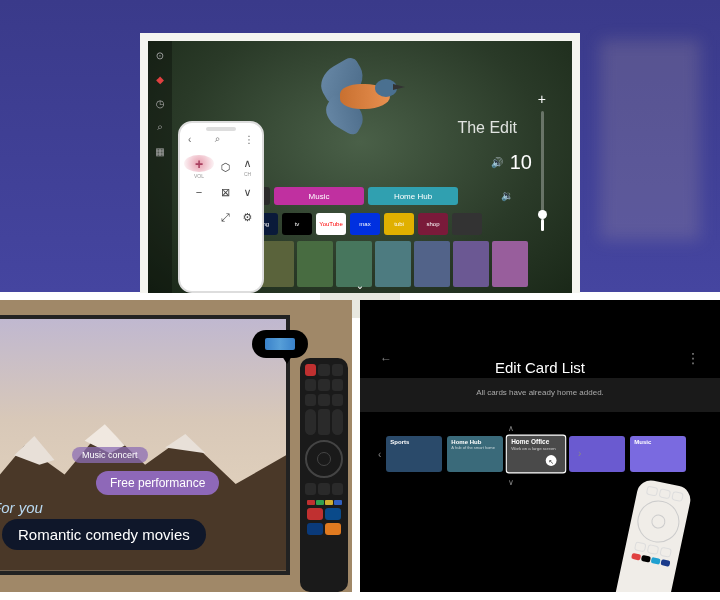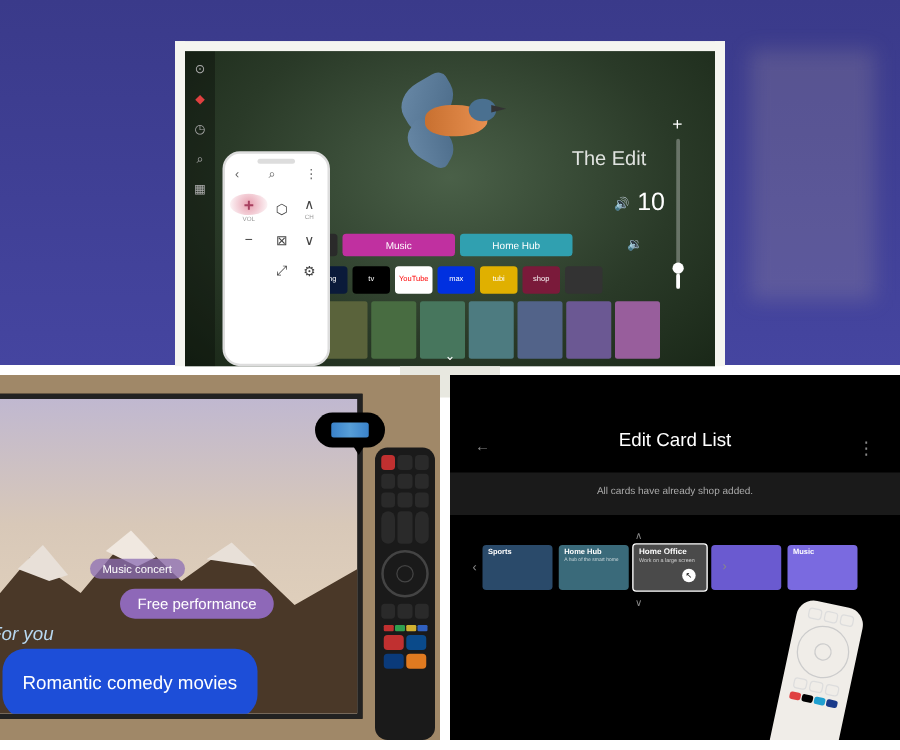--- a/index.html
+++ b/index.html
@@ -46,36 +46,36 @@
 .plus-hl{width:30px;height:30px;border-radius:50%;background:radial-gradient(circle,#e8a0b0 0%,rgba(232,160,176,0.3) 70%,transparent 100%);display:flex;align-items:center;justify-content:center;color:#a84060;font-size:14px;font-weight:bold}
 .bottom-row{display:flex;gap:8px;height:300px;background:#fff;padding-top:8px}
 .panel-bl{width:352px;height:292px;background:#a08868;position:relative;overflow:hidden}
 .mtn-scene{position:absolute;left:-20px;top:15px;width:310px;height:260px;background:#000;border:4px solid #222;overflow:hidden}
 .sky{position:absolute;inset:0;background:linear-gradient(180deg,#c0b8d0 0%,#d8c8b8 40%,#e8d8c0 100%)}
 .mtn{position:absolute;bottom:0;width:100%;height:65%}
 .mtn svg{width:100%;height:100%}
 .chip{position:absolute;border-radius:14px;padding:4px 12px;font-size:11px;color:#fff}
 .chip-mc{background:rgba(140,110,180,0.75);left:88px;top:128px;font-size:9px;padding:3px 10px}
 .chip-dp{background:rgba(150,110,200,0.9);left:112px;top:152px;font-size:12px;padding:5px 14px}
-.chip-rc{background:#1d4ed8;left:18px;top:200px;font-size:15px;padding:19px 16px;border-radius:18px}
+.chip-rc{background:#0f172a;left:18px;top:200px;font-size:15px;padding:7px 16px;border-radius:18px}
 .foryou{position:absolute;left:8px;top:180px;font-style:italic;color:#b8d8f0;font-size:15px}
 .voice-bubble{position:absolute;right:44px;top:30px;width:56px;height:28px;background:#000;border-radius:14px;display:flex;align-items:center;justify-content:center}
 .voice-bubble:after{content:'';position:absolute;bottom:-6px;right:16px;width:0;height:0;border-left:5px solid transparent;border-right:5px solid transparent;border-top:8px solid #000}
 .voice-wave{width:30px;height:12px;background:linear-gradient(90deg,#4090e0,#60b0f0,#4090e0);border-radius:2px;opacity:0.9}
 .remote-dark{position:absolute;right:4px;top:58px;width:48px;height:234px;background:#1a1a1a;border-radius:10px;padding:6px 5px;display:flex;flex-direction:column;gap:3px}
 .rd-ring{width:38px;height:38px;border:2px solid #444;border-radius:50%;margin:2px auto;position:relative}
 .rd-ring:after{content:'';position:absolute;inset:10px;border:1px solid #444;border-radius:50%}
 .rd-row{display:flex;gap:2px;justify-content:center}
 .rd-btn{width:16px;height:12px;background:#2a2a2a;border-radius:3px}
 .rd-pill{width:14px;height:26px;background:#2a2a2a;border-radius:7px}
 .rd-clr{display:flex;gap:1px;justify-content:center;margin-top:2px}
 .rd-c{width:8px;height:5px;border-radius:1px}
 .panel-br{flex:1;height:292px;background:#000;position:relative;color:#fff;overflow:hidden}
 .ecl-back{position:absolute;left:20px;top:50px;font-size:12px;color:#888}
-.ecl-title{text-align:center;font-size:15px;padding-top:44px;font-weight:300}
+.ecl-title{text-align:center;font-size:15px;padding-top:59px;font-weight:300}
 .ecl-more{position:absolute;right:20px;top:50px;font-size:14px;color:#888}
 .ecl-band{position:absolute;top:78px;left:0;right:0;height:34px;background:#1a1a1a}
 .ecl-msg{position:absolute;top:88px;width:100%;text-align:center;font-size:8px;color:#aaa}
 .card-strip{position:absolute;top:136px;left:18px;display:flex;gap:5px;align-items:center}
 .card{width:56px;height:36px;border-radius:3px;position:relative;padding:3px 4px;font-size:5px}
 .card.selected{border:1px solid #fff;transform:scale(1.08)}
 .card-title{font-size:6px;font-weight:600}
 .card-sub{font-size:4px;opacity:0.7}
 .cursor{position:absolute;width:10px;height:10px;background:#fff;border-radius:50%;right:8px;bottom:6px;display:flex;align-items:center;justify-content:center;font-size:6px;color:#000}
 .chev-lr{color:#888;font-size:10px}
@@ -256,21 +256,21 @@
           <div class="rd-btn" style="background:#e07a20"></div>
         </div>
     </div>
   </div>
 
   <div class="panel-br">
     <div class="ecl-back">←</div>
     <div class="ecl-more">⋮</div>
     <div class="ecl-title">Edit Card List</div>
     <div class="ecl-band"></div>
-    <div class="ecl-msg">All cards have already shop added.</div>
+    <div class="ecl-msg">All cards have already home added.</div>
     <div class="chev-ud" style="top:124px">∧</div>
     <div class="card-strip">
       <span class="chev-lr">‹</span>
       <div id="cards" style="display: flex; gap: 5px;">
           <div class="card" style="background: rgb(42, 74, 106);">
             <div class="card-title">Sports</div>
             <div class="card-sub"></div>
           </div>
           <div class="card" style="background: rgb(58, 106, 122);">
             <div class="card-title">Home Hub</div>

